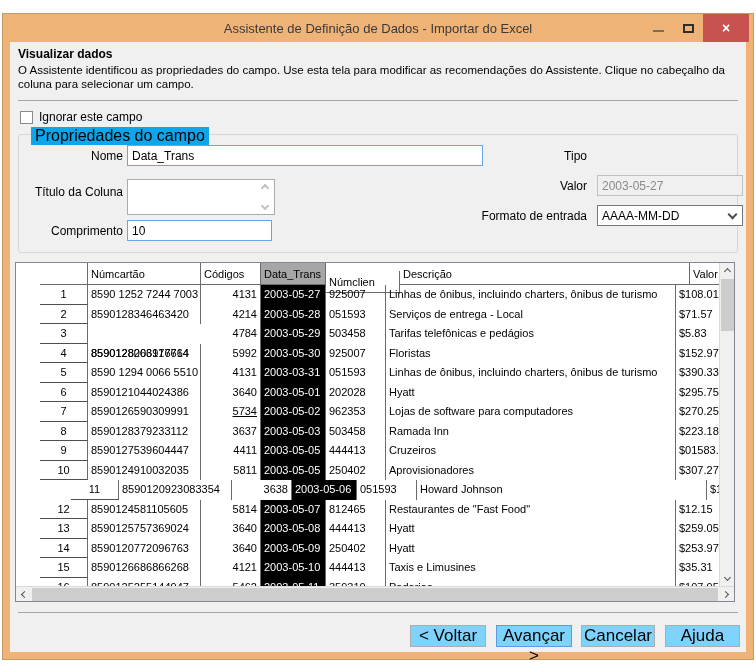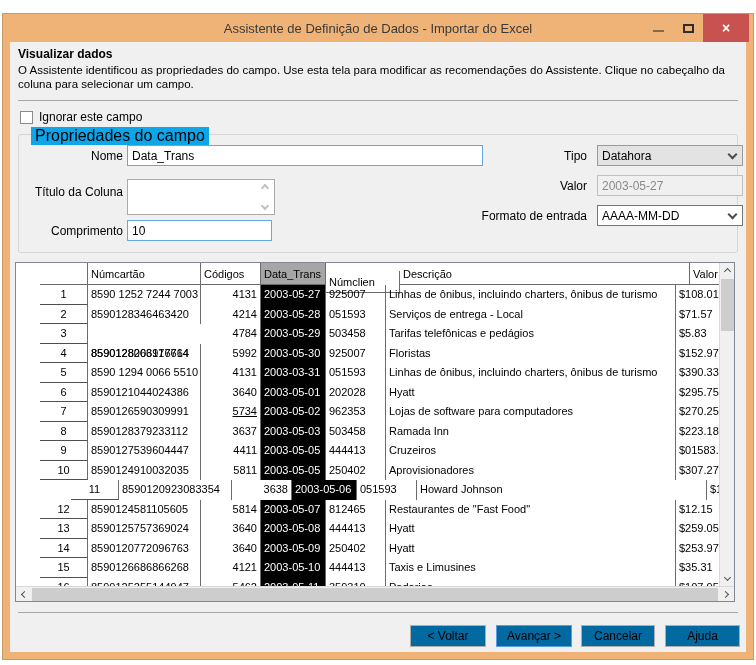--- a/index.html
+++ b/index.html
@@ -89,22 +89,22 @@
   .sb-chev { display:inline-block; width:5px; height:5px; border-right:1.5px solid #505050; border-bottom:1.5px solid #505050; }
   .sb-chev.up    { transform:rotate(-135deg); margin-top:2px; }
   .sb-chev.down  { transform:rotate(45deg);  margin-bottom:2px; }
   .sb-chev.left  { transform:rotate(135deg); margin-left:2px; }
   .sb-chev.right { transform:rotate(-45deg); margin-right:2px; }
   .vthumb { width:13px; height:52px; background:#cdcdcd; margin-top:1px; }
   .vfill { flex:1; }
   .hthumb { flex:1; height:13px; background:#cdcdcd; margin:0 1px; }
 
   
-  .btn { position:absolute; top:583px; height:22px; background:#0369a1; border:1px solid #adadad;
-         font-size:12px; text-align:center; line-height:20px; cursor:default; }
+  .btn { position:absolute; top:583px; height:22px; background:#7dd3fc; border:1px solid #adadad;
+         font-size:17px; text-align:center; line-height:20px; cursor:default; }
   .btn-back   { left:400px; width:76px; }
   .btn-next   { left:486px; width:76px; border-color:#569de5; }
   .btn-cancel { left:571px; width:74px; }
   .btn-help   { left:655px; width:75px; }
 </style>
 </head>
 <body>
 
 <div class="window">
 
@@ -145,24 +145,20 @@
         <div class="spin">
           <span class="chev up"></span>
           <span class="chev down"></span>
         </div>
       </div>
 
       <label class="lbl lbl-comp">Comprimento</label>
       <input class="input input-comp" value="10" style="">
 
       <label class="lbl lbl-tipo">Tipo</label>
-      <div class="combo combo-tipo">
-        <span class="combo-val">Datahora</span>
-        <span class="combo-chev"></span>
-      </div>
 
       <label class="lbl lbl-valor">Valor</label>
       <input class="input input-valor" disabled="" value="2003-05-27" style="">
 
       <label class="lbl lbl-formato">Formato de entrada</label>
       <div class="combo combo-formato">
         <span class="combo-val">AAAA-MM-DD</span>
         <span class="combo-chev"></span>
       </div>
     </div>

